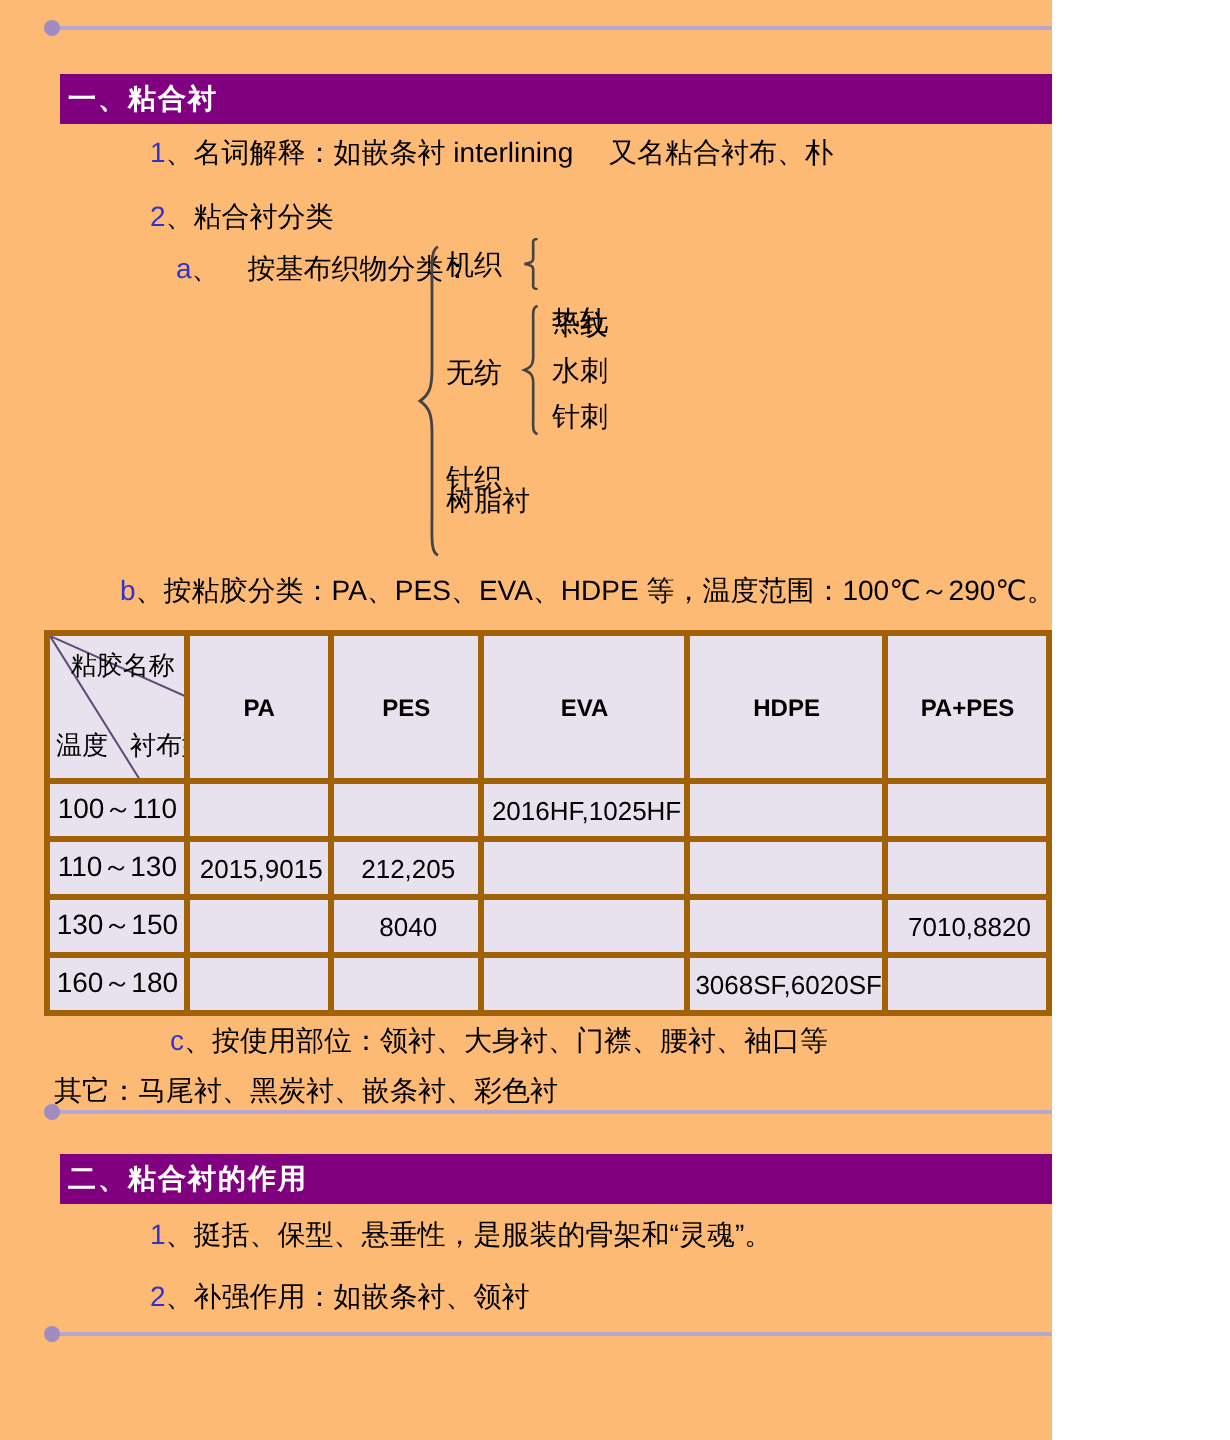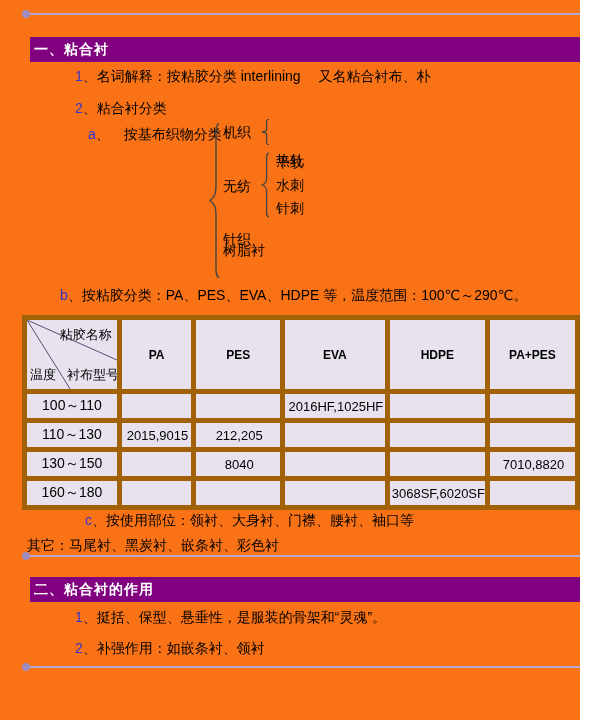--- a/index.html
+++ b/index.html
@@ -1,17 +1,17 @@
 <!DOCTYPE html>
 <html><head>
 <meta charset="utf-8">
 <style>
   html,body{margin:0;padding:0;background:#fff;}
   .page{
-    position:relative;width:580px;height:720px;background:#f97316;overflow:hidden;
+    position:relative;width:526px;height:720px;background:#fdba74;overflow:hidden;
     font-family:"Liberation Sans","DejaVu Sans",sans-serif;color:#000;
   }
   
   .divider{position:absolute;left:25px;width:565px;height:2px;background:#b5a7ce;}
   .divider .dot{position:absolute;top:-3px;width:8px;height:8px;border-radius:50%;background:#9f8dc1;}
   .divider .dot.l{left:-3px;}
   .divider .dot.r{right:-3px;}
   
   .bar{
     position:absolute;left:30px;width:560px;height:25px;background:#800080;
@@ -20,21 +20,21 @@
   }
   .line{position:absolute;margin:0;font-size:14px;line-height:20px;white-space:nowrap;}
   .mk{color:#3333cc;}
   
   .tree-node{position:absolute;margin:0;font-size:14px;white-space:nowrap;}
   .brace{position:absolute;}
   .brace svg{display:block;width:100%;height:100%;}
   
   .tbl-wrap{position:absolute;left:22px;top:315px;}
   table{border-collapse:collapse;table-layout:fixed;}
-  td,th{border:5px solid #a16207;background:#e7e2ee;padding:0;overflow:hidden;}
+  td,th{border:3px solid #a16207;background:#e7e2ee;padding:0;overflow:hidden;}
   th{font-size:12px;font-weight:bold;text-align:center;}
   td.temp{font-size:14px;text-align:center;}
   td.val{font-size:13px;text-align:center;padding-left:2px;font-weight:normal;}
   .corner{position:relative;}
   .corner .lbl{position:absolute;font-size:13px;white-space:nowrap;}
   .corner .lbl.t{top:6px;right:5px;}
   .corner .lbl.m{left:40px;top:46px;}
   .corner .lbl.b{left:3px;top:46px;}
 </style>
 </head>
@@ -45,21 +45,21 @@
   <div class="divider" style="top:13px;">
     <span class="dot l"></span>
     <span class="dot r"></span>
   </div>
 
   <div class="bar" style="top:37px;">
     <span>一、粘合衬</span>
   </div>
 
   <p class="line" style="left:75px;top:66px;">
-    <span class="mk">1</span><span>、名词解释：按粘胶分类 interlining　 又名粘合衬布、朴</span>
+    <span class="mk">1</span><span>、名词解释：如嵌条衬 interlining　 又名粘合衬布、朴</span>
   </p>
 
   <p class="line" style="left:75px;top:98px;">
     <span class="mk">2</span><span>、粘合衬分类</span>
   </p>
 
   <p class="line" style="left:88px;top:124px;">
     <span class="mk">a</span><span>、　按基布织物分类：</span>
   </p>
 

